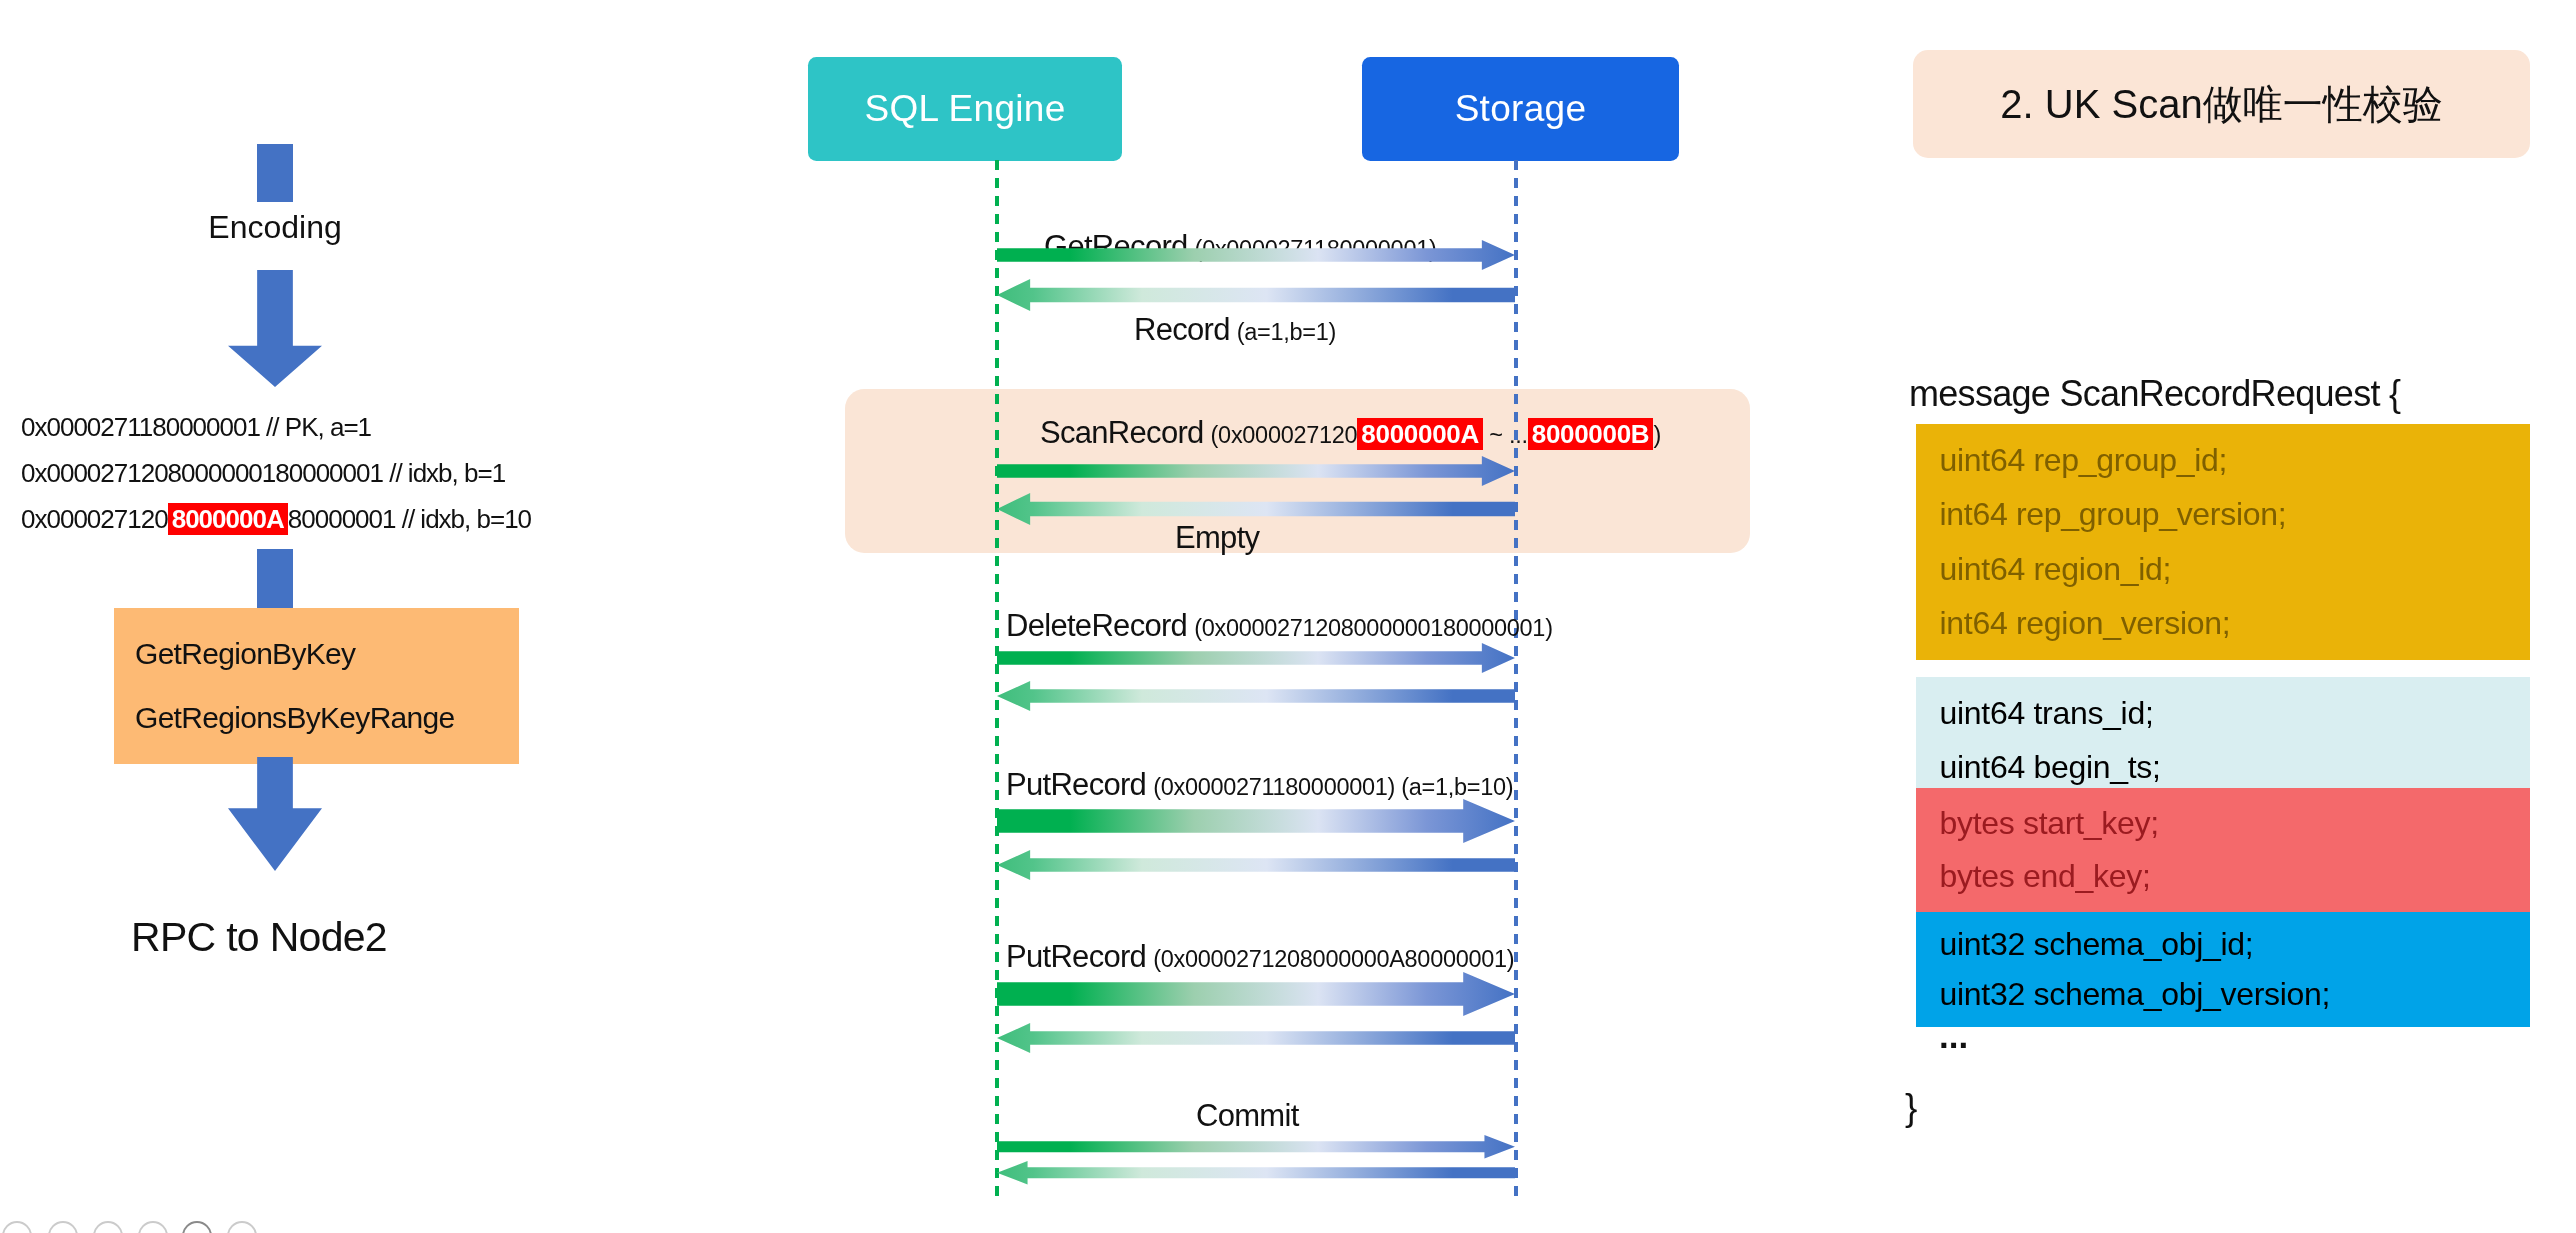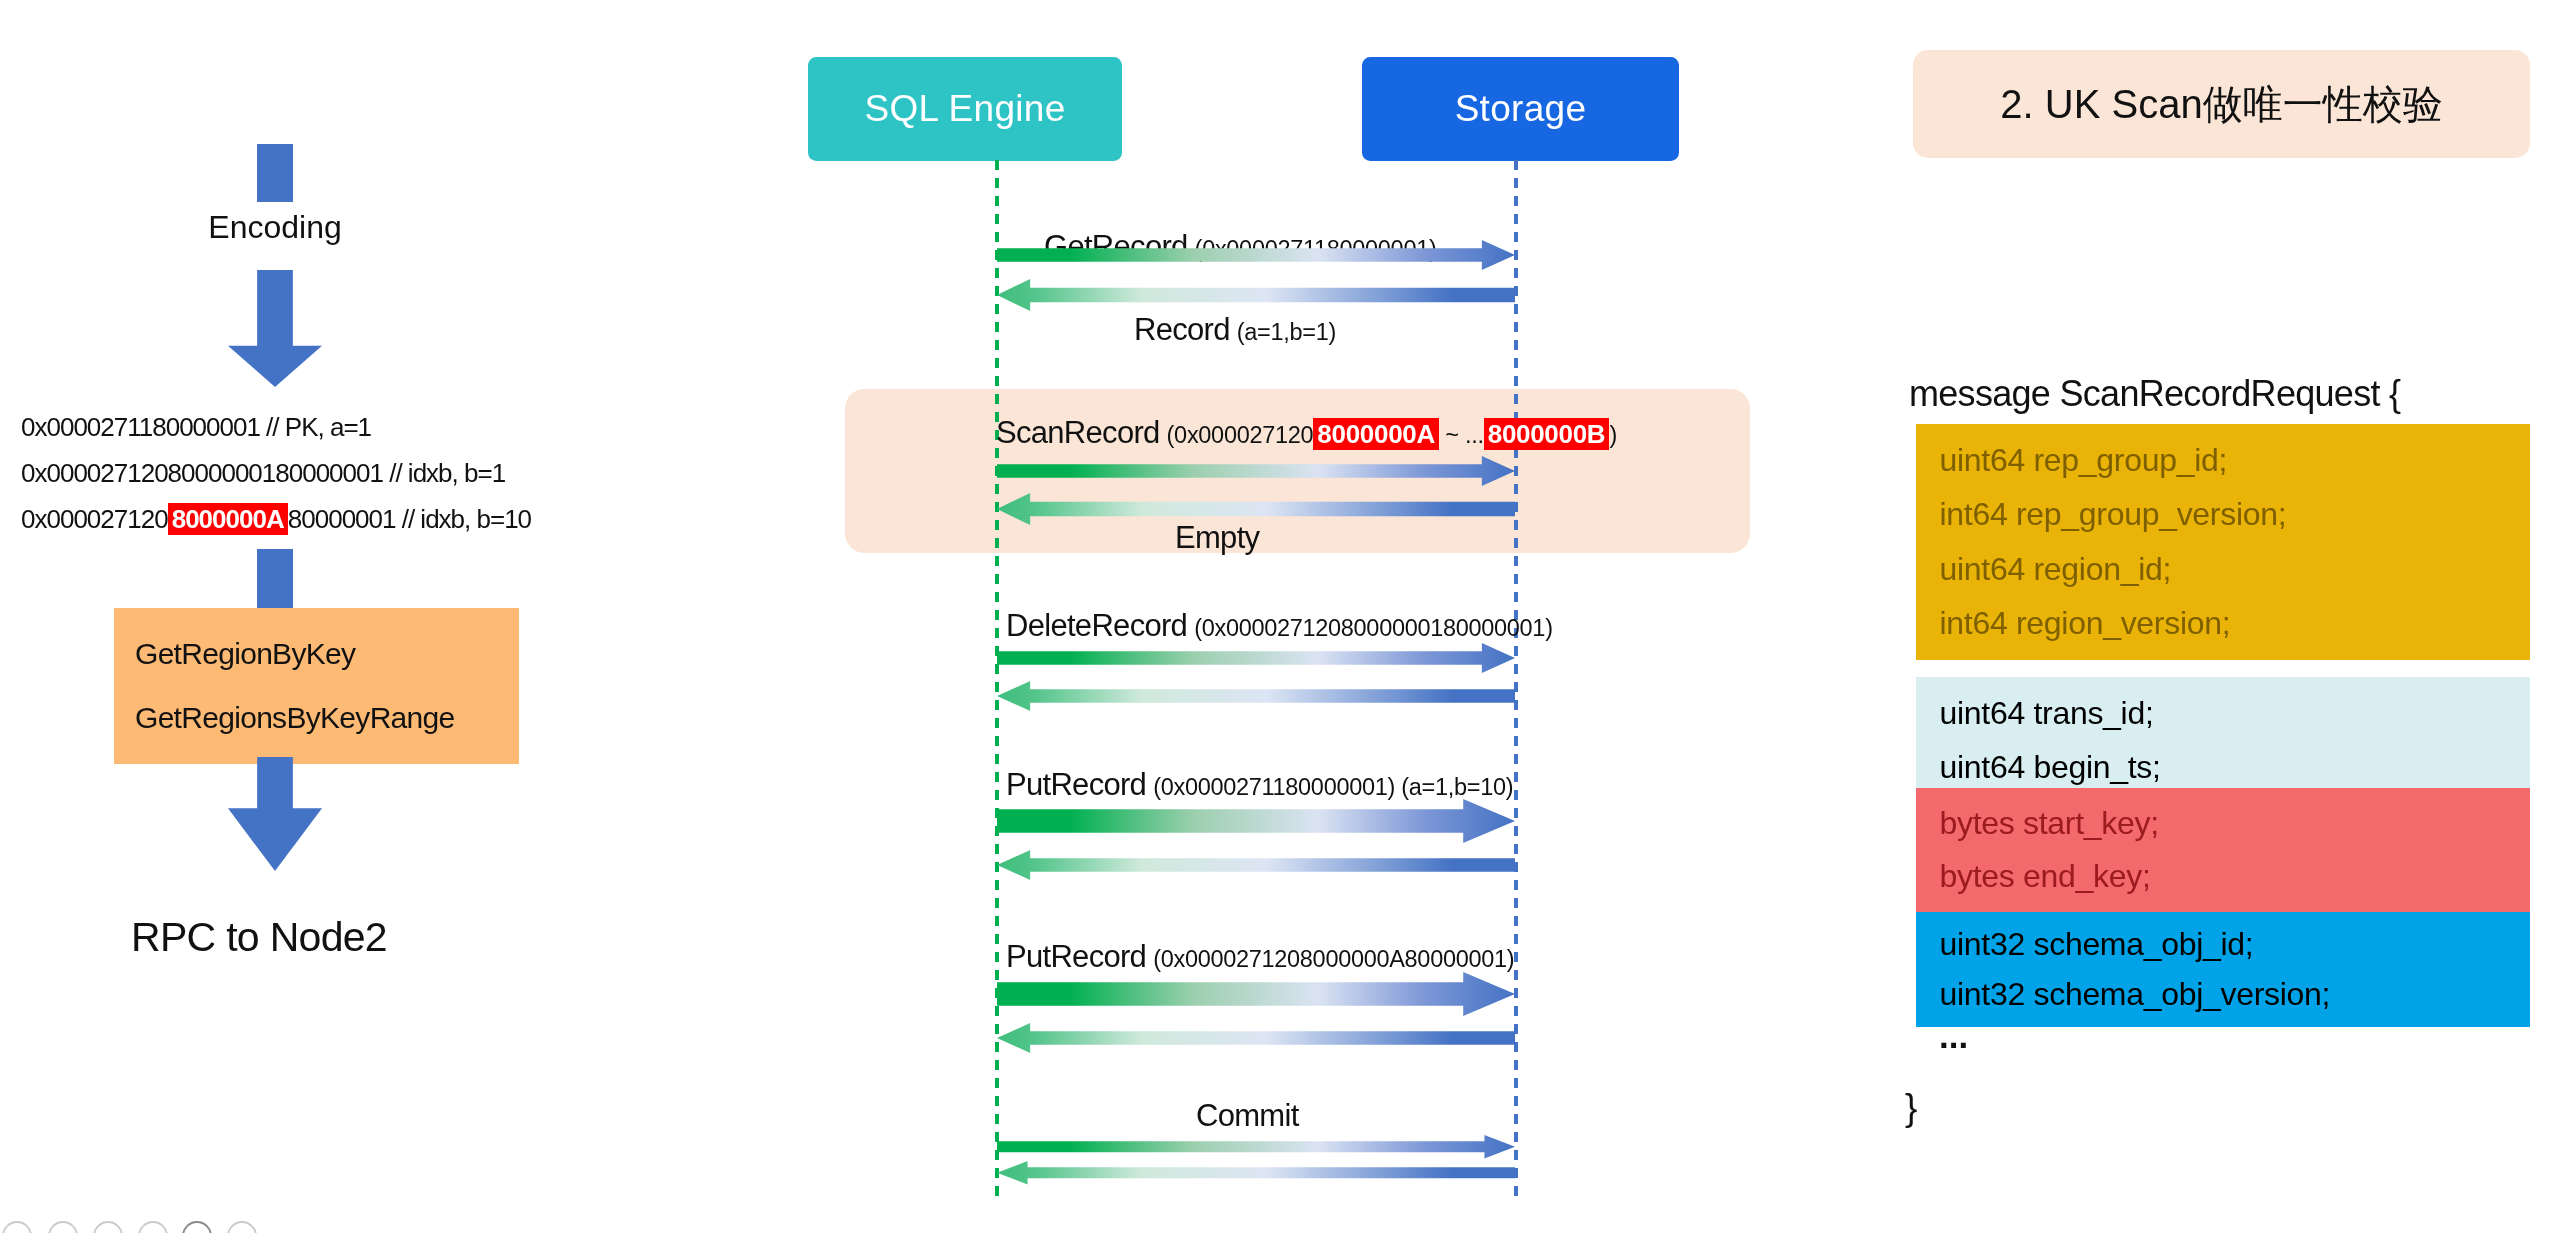--- a/index.html
+++ b/index.html
@@ -98,21 +98,21 @@
 
   <div class="abs mlabel" style="left:1044px;top:205px;margin-top:24px;">
     <span>GetRecord</span><span class="mparam"><span>(0x0000271180000001)</span><span></span><span></span></span>
   </div>
   <div class="abs arr right std" style="top:240px;height:30px;"></div>
   <div class="abs arr left std" style="top:279px;height:32px;"></div>
   <div class="abs mlabel" style="left:1134px;top:312px;">
     <span>Record</span><span class="mparam">(a=1,b=1)</span>
   </div>
 
-  <div class="abs mlabel" style="left:996px;top:415px;">
+  <div class="abs mlabel" style="left:1040px;top:415px;">
     <span>ScanRecord</span><span class="mparam"><span>(0x000027120</span><span class="hl">8000000A</span><span> ~ ...</span><span class="hl">8000000B</span><span>)</span></span>
   </div>
   <div class="abs arr right std" style="top:456px;height:30px;"></div>
   <div class="abs arr left std" style="top:493px;height:32px;"></div>
   <div class="abs mlabel" style="left:1175px;top:520px;">
     <span>Empty</span><span class="mparam"></span>
   </div>
 
   <div class="abs mlabel" style="left:1006px;top:608px;">
     <span>DeleteRecord</span><span class="mparam"><span>(0x0000271208000000180000001)</span></span>

